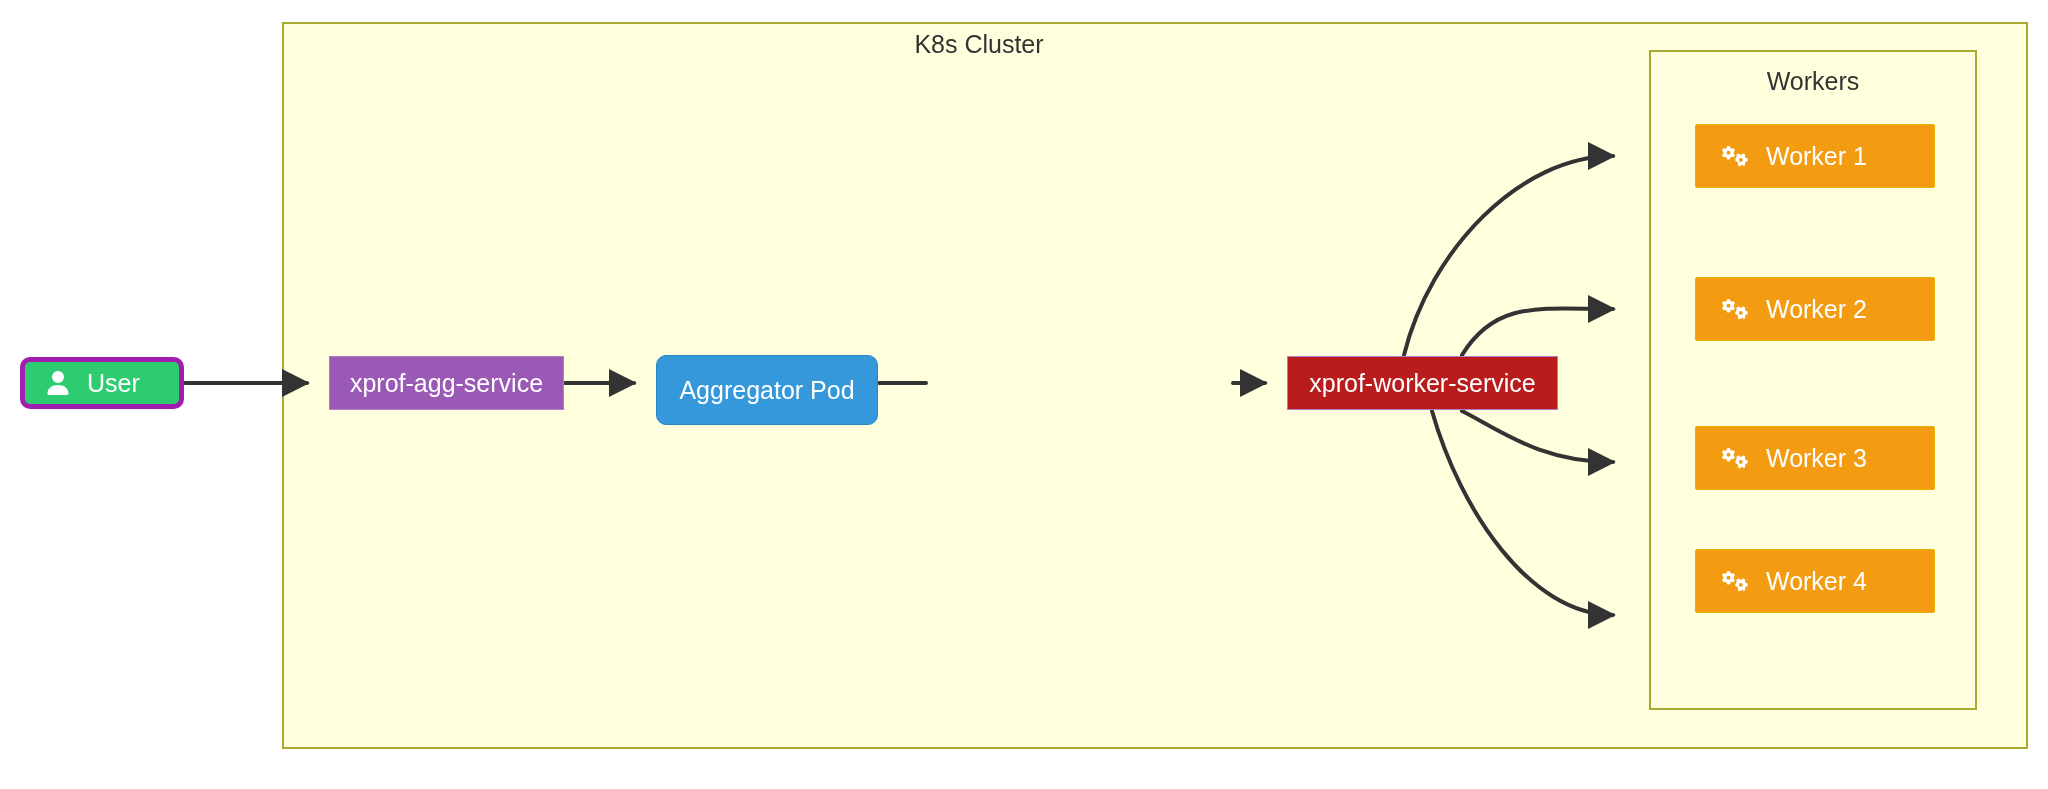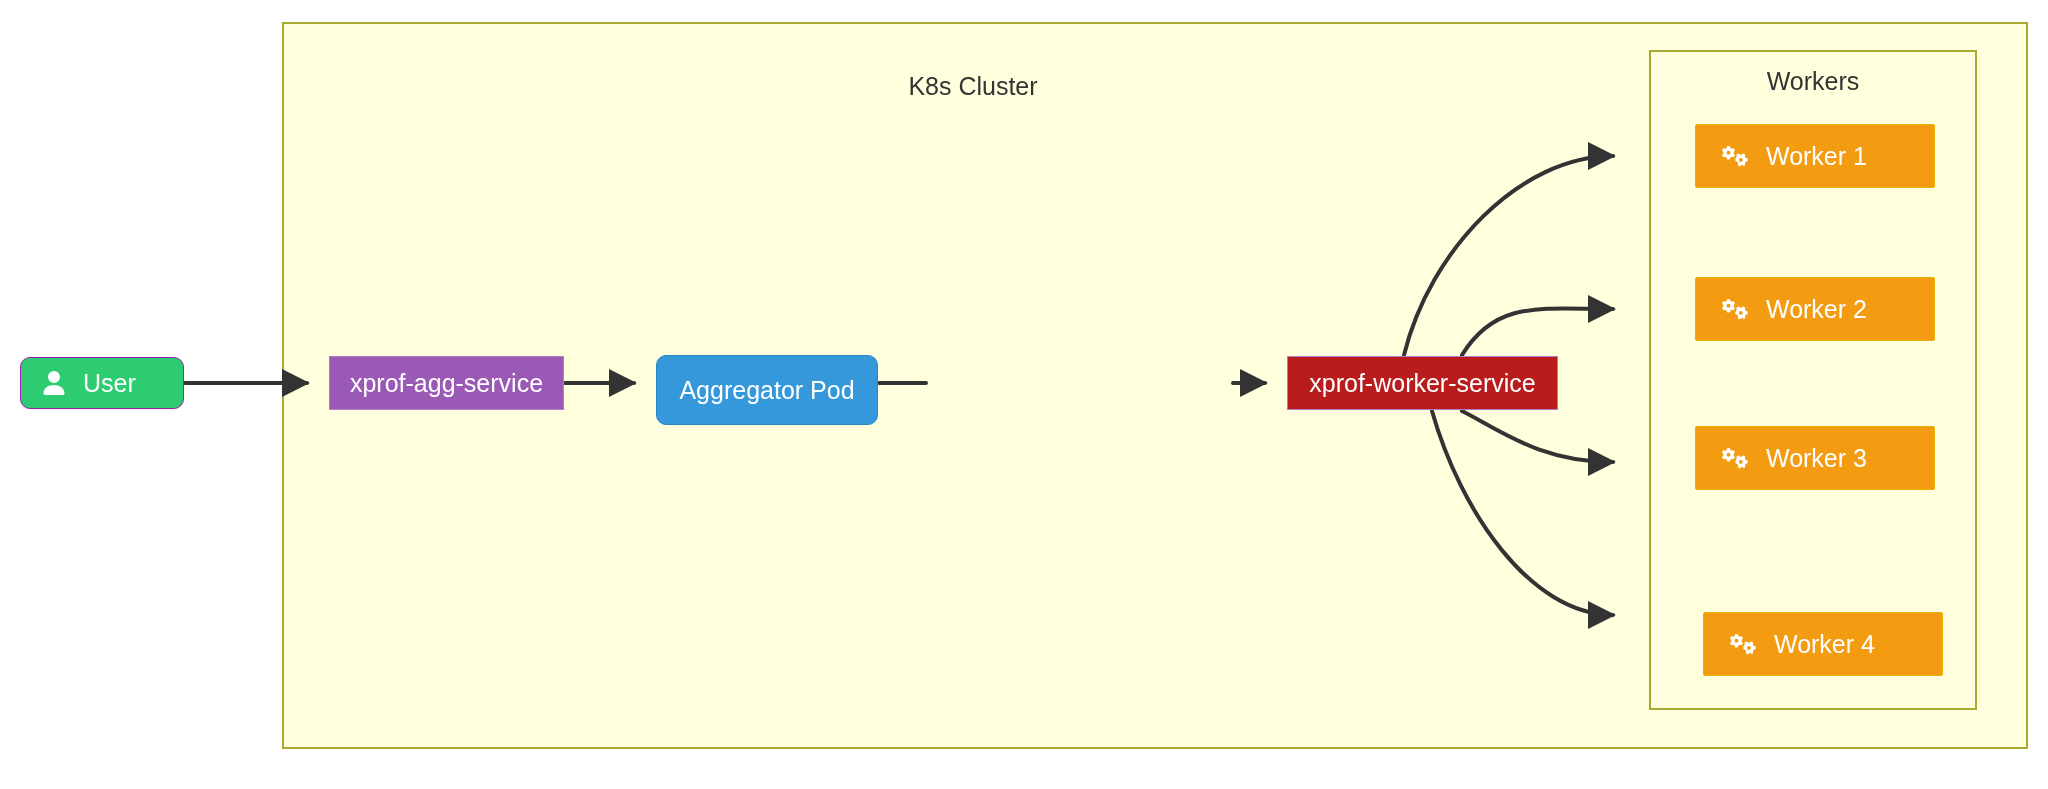--- a/index.html
+++ b/index.html
@@ -46,23 +46,22 @@
     z-index: 2;
   }
   #cluster-k8s {
     left: 282px;
     top: 22px;
     width: 1746px;
     height: 727px;
   }
   #cluster-k8s-title {
     top: 32px;
-    left: 276px;
+    left: 282px;
     width: 1394px;
-    margin-top: 42px;
   }
   #cluster-workers {
     left: 1649px;
     top: 50px;
     width: 328px;
     height: 660px;
   }
   #cluster-workers-title {
     top: 69px;
     left: 1649px;
@@ -99,21 +98,21 @@
     flex: 0 0 auto;
   }
   .node-icon svg { display: block; }
 
   #node-user {
     left: 20px;
     top: 357px;
     width: 164px;
     height: 52px;
     background: #2ecc71;
-    border: 1px solid #a21caf;
+    border: 5px solid #a21caf;
     padding-left: 22px;
     padding-right: 22px;
     justify-content: flex-start;
   }
   #node-agg-service {
     left: 329px;
     top: 356px;
     width: 235px;
     height: 54px;
     background: #9b59b6;
@@ -141,21 +140,21 @@
     height: 64px;
     background: #f39c12;
     border: 1px solid #e9b000;
     border-radius: 2px;
     justify-content: flex-start;
     padding-left: 26px;
   }
   #node-worker-1 { top: 124px; }
   #node-worker-2 { top: 277px; text-align: center; }
   #node-worker-3 { top: 426px; }
-  #node-worker-4 { top: 612px; margin-left: 8px; }
+  #node-worker-4 { top: 549px; }
 
   
   .edge-label {
     position: absolute;
     background: #e8e8e8;
     color: #333333;
     font-size: 24px;
     line-height: 1;
     padding: 5px 3px;
     white-space: nowrap;

